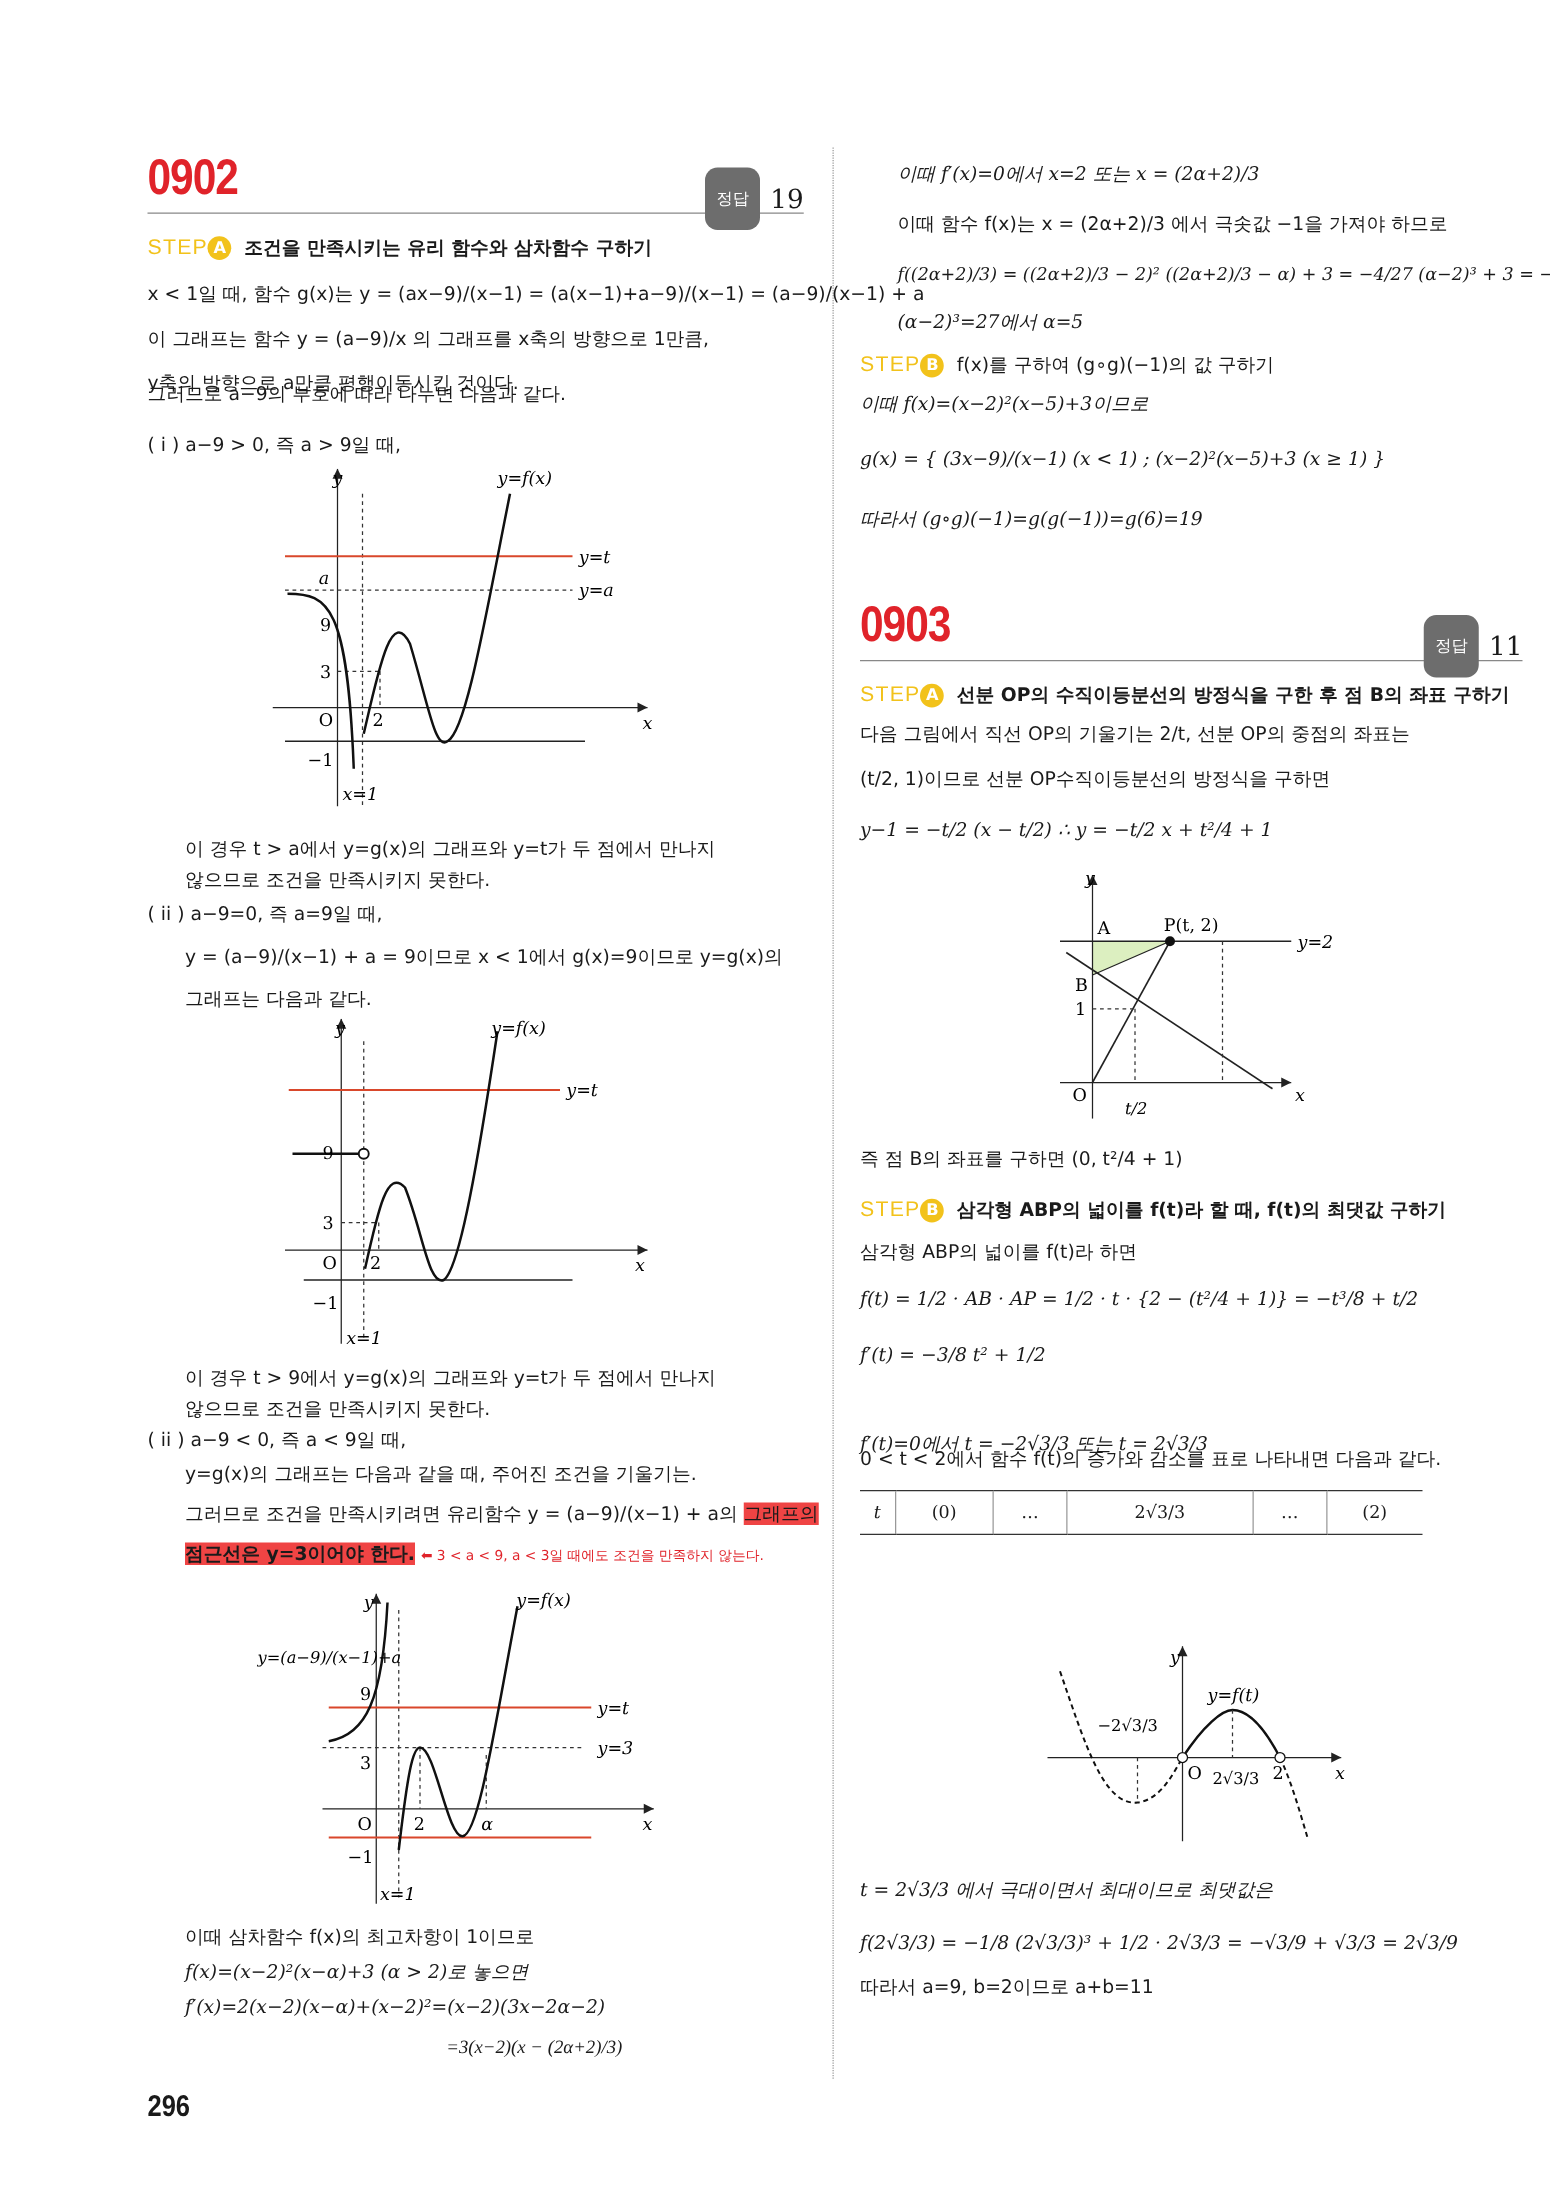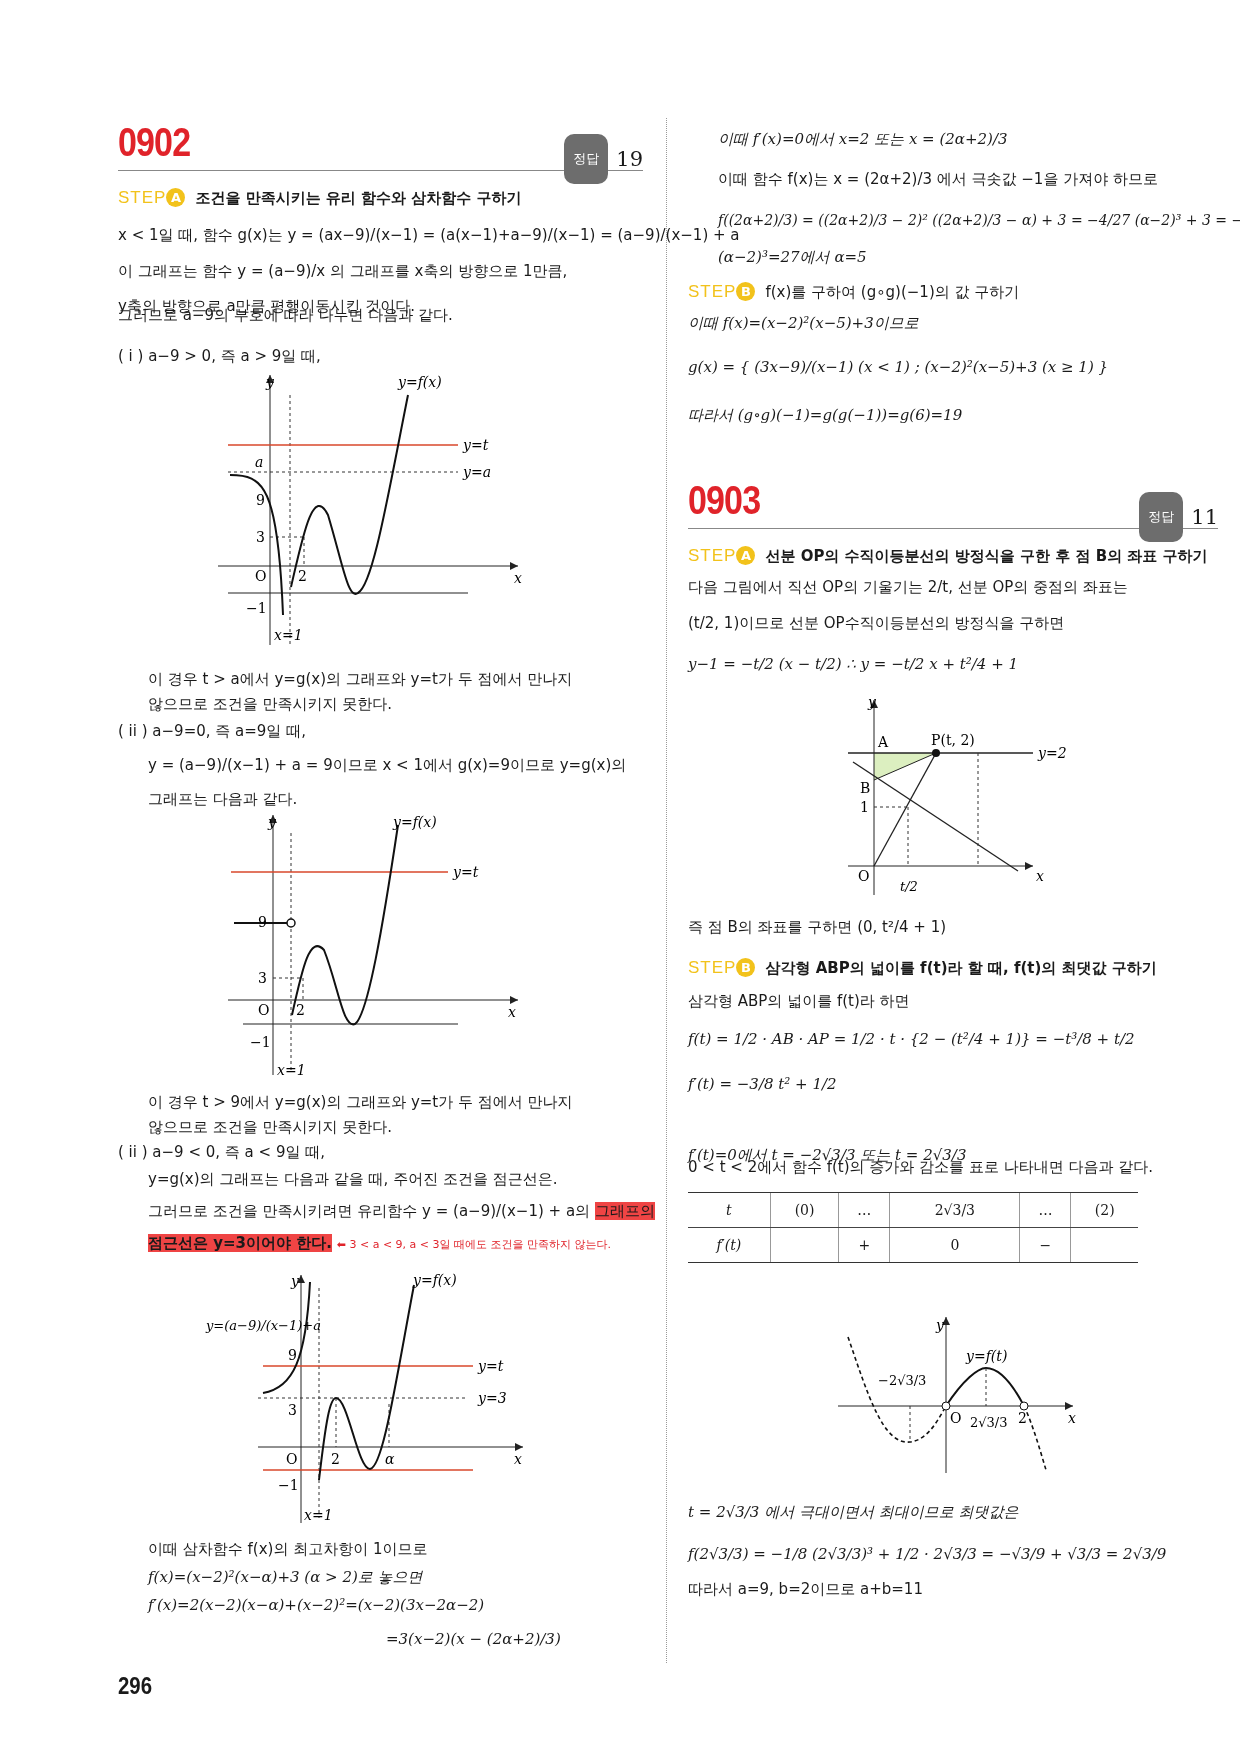--- a/index.html
+++ b/index.html
@@ -106,21 +106,21 @@
     <text x="40" y="200" font-family="DejaVu Serif" font-size="14">O</text>
     <text x="78" y="200" font-family="DejaVu Serif" font-size="14">2</text>
     <text x="290" y="202" font-family="DejaVu Serif" font-style="italic" font-size="14">x</text>
     <text x="32" y="232" font-family="DejaVu Serif" font-size="14">−1</text>
     <text x="59" y="260" font-family="DejaVu Serif" font-style="italic" font-size="14">x=1</text>
   </svg>
 
   <div class="line ind" style="top:1093px;">이 경우 t &gt; 9에서 y=g(x)의 그래프와 y=t가 두 점에서 만나지</div>
   <div class="line ind" style="top:1118px;">않으므로 조건을 만족시키지 못한다.</div>
   <div class="line" style="top:1143px;">( ii ) a−9 &lt; 0, 즉 a &lt; 9일 때,</div>
-  <div class="line ind" style="top:1170px;">y=g(x)의 그래프는 다음과 같을 때, 주어진 조건을 점근선은.</div>
+  <div class="line ind" style="top:1170px;">y=g(x)의 그래프는 다음과 같을 때, 주어진 조건을 기울기는.</div>
   <div class="line ind" style="top:1202px;">
     <span>그러므로 조건을 만족시키려면 유리함수 y = (a−9)/(x−1) + a의 </span><span class="hl">그래프의</span>
   </div>
   <div class="line ind" style="top:1234px;">
     <span class="hl" style="font-weight:bold;">점근선은 y=3이어야 한다.</span>
     <span class="note">⬅ 3 &lt; a &lt; 9, a &lt; 3일 때에도 조건을 만족하지 않는다.</span>
   </div>
 
   <svg style="left:60px;top:1270px;" width="420" height="255">
     <line x1="80" y1="177" x2="345" y2="177" stroke="#222"></line>
@@ -146,21 +146,21 @@
     <text x="153" y="194" font-family="DejaVu Serif" font-size="14">2</text>
     <text x="207" y="194" font-family="DejaVu Serif" font-style="italic" font-size="14">α</text>
     <text x="336" y="194" font-family="DejaVu Serif" font-style="italic" font-size="14">x</text>
     <text x="100" y="220" font-family="DejaVu Serif" font-size="14">−1</text>
     <text x="126" y="250" font-family="DejaVu Serif" font-style="italic" font-size="14">x=1</text>
   </svg>
 
   <div class="line ind" style="top:1540px;">이때 삼차함수 f(x)의 최고차항이 1이므로</div>
   <div class="line ind m" style="top:1568px;">f(x)=(x−2)²(x−α)+3 (α &gt; 2)로 놓으면</div>
   <div class="line ind m" style="top:1596px;">f′(x)=2(x−2)(x−α)+(x−2)²=(x−2)(3x−2α−2)</div>
-  <div class="line m" style="top:1630px;left:268px;">=3(x−2)(x − (2α+2)/3)</div>
+  <div class="line m" style="top:1630px;left:239px;font-family:Liberation Serif, serif;">=3(x−2)(x − (2α+2)/3)</div>
 </div>
 
 <div class="pagenum">296</div>
 
 <div class="col right">
   <div class="line ind m" style="top:130px;">이때 f′(x)=0에서 x=2 또는 x = (2α+2)/3</div>
   <div class="line ind" style="top:170px;">이때 함수 f(x)는 x = (2α+2)/3 에서 극솟값 −1을 가져야 하므로</div>
   <div class="line ind m" style="top:212px;font-size:14px;">f((2α+2)/3) = ((2α+2)/3 − 2)² ((2α+2)/3 − α) + 3 = −4/27 (α−2)³ + 3 = −1</div>
   <div class="line ind m" style="top:248px;">(α−2)³=27에서 α=5</div>
 
@@ -224,28 +224,20 @@
   <table class="vt">
     <tbody>
         <tr>
       <td>t</td>
           <td>(0)</td>
           <td>…</td>
           <td>2√3/3</td>
           <td>…</td>
           <td>(2)</td>
     </tr>
-    <tr>
-      <td>f′(t)</td>
-          <td></td>
-          <td>+</td>
-          <td>0</td>
-          <td>−</td>
-          <td></td>
-    </tr>
   </tbody>
     </table>
 
   <svg style="left:140px;top:1305px;" width="280" height="170">
     <line x1="10" y1="101" x2="245" y2="101" stroke="#222"></line>
     <polygon points="245,101 237,97 237,105" fill="#222"></polygon>
     <line x1="118" y1="168" x2="118" y2="12" stroke="#222"></line>
     <polygon points="118,12 114,20 122,20" fill="#222"></polygon>
     <path d="M20,32 C40,90 55,140 82,137 C100,135 110,115 118,101" fill="none" stroke="#111" stroke-width="1.6" stroke-dasharray="4,3"></path>
     <path d="M118,101 C135,75 150,63 158,63 C172,63 185,80 196,101" fill="none" stroke="#111" stroke-width="2"></path>

